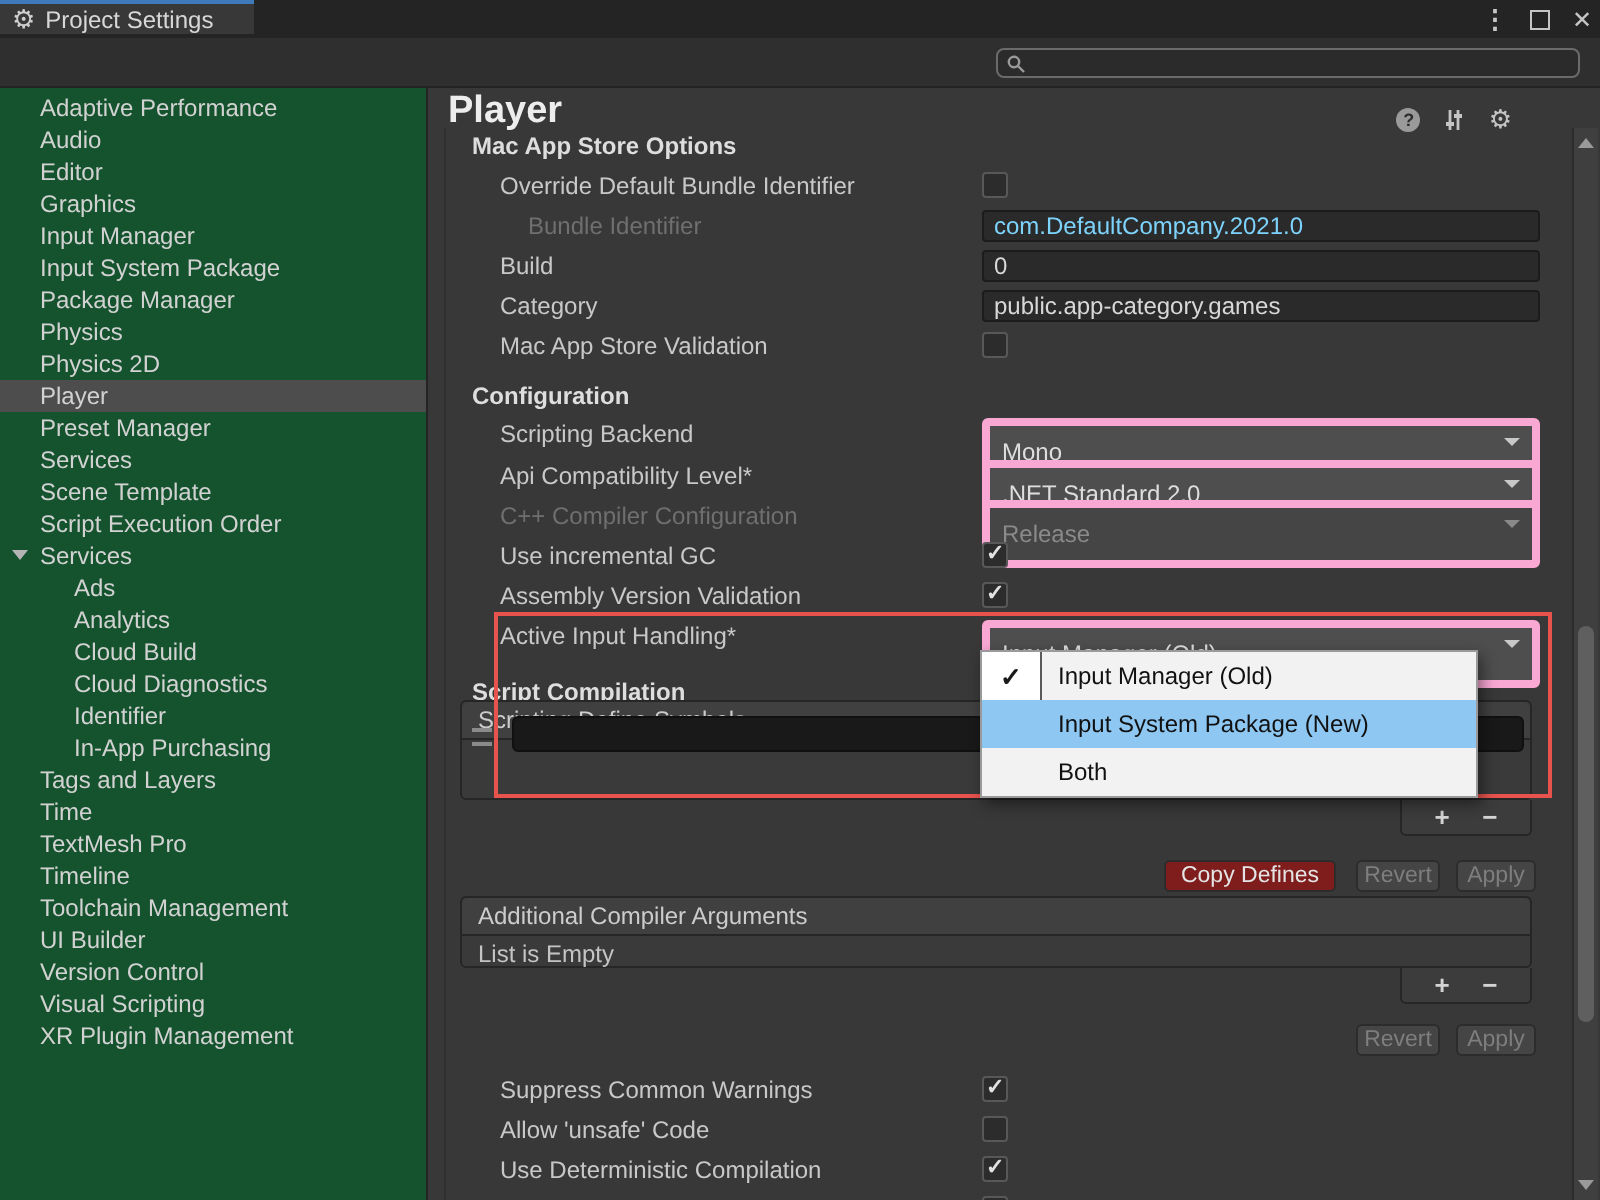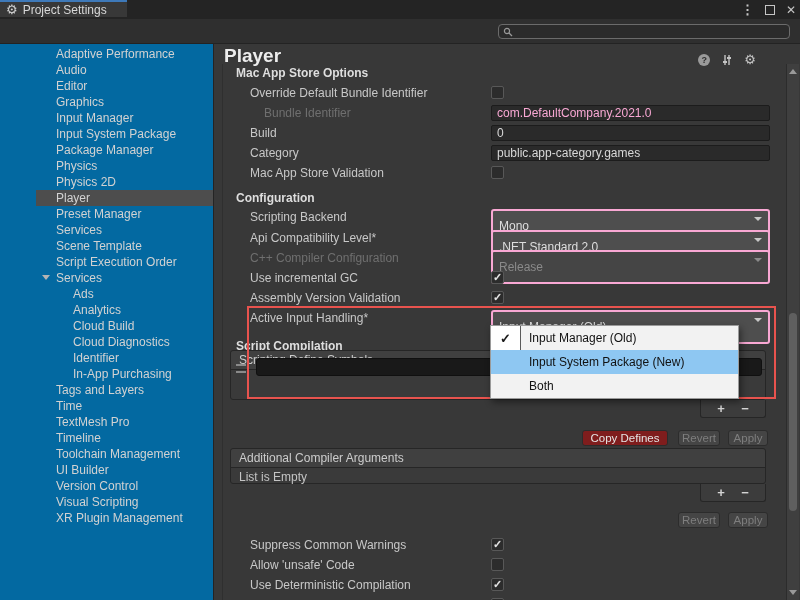--- a/index.html
+++ b/index.html
@@ -16,22 +16,22 @@
   .dots{font-size:13px;font-weight:bold;letter-spacing:0;}
   .maxbox{width:8px;height:8px;border:1.5px solid #c6c6c6;display:inline-block;}
   .closex{font-size:12px;}
   
   .toolbar{position:absolute;left:0;top:19px;width:800px;height:25px;background:#2f2f2f;border-bottom:1px solid #232323;box-sizing:border-box;}
   .searchbox{position:absolute;left:498px;top:5px;width:292px;height:15px;background:#2b2b2b;
        border:1px solid #6b6b6b;border-radius:4px;display:flex;align-items:center;padding-left:4px;box-sizing:border-box;}
   .searchbox input{background:transparent;border:none;outline:none;color:#d8d8d8;font-size:11px;width:260px;
        font-family:"Liberation Sans",sans-serif;}
   
-  .sidebar{position:absolute;left:0;top:44px;width:214px;bottom:0;background:#0369a1;
-       border-right:1px solid #242424;box-sizing:border-box;padding-top:2px;padding-left:36px;}
+  .sidebar{position:absolute;left:0;top:44px;width:214px;bottom:0;background:#14532d;
+       border-right:1px solid #242424;box-sizing:border-box;padding-top:2px;}
   .side-item{height:16px;line-height:16px;color:#d2d2d2;padding-left:20px;position:relative;white-space:nowrap;}
   .side-item.selected{background:#4d4d4d;}
   .side-item.child{padding-left:37px;}
   .tri{display:none;position:absolute;left:6px;top:5px;width:0;height:0;
        border-left:4px solid transparent;border-right:4px solid transparent;border-top:5px solid #b4b4b4;}
   .side-item.expanded .tri{display:block;}
   
   .main{position:absolute;left:214px;top:44px;width:586px;height:556px;background:#383838;overflow:hidden;}
   .main-title{position:absolute;left:10px;top:1px;font-size:19px;font-weight:bold;color:#ededed;}
   .title-icons{position:absolute;top:9px;right:44px;display:flex;align-items:center;gap:11px;}
@@ -39,22 +39,22 @@
        font-weight:bold;display:flex;align-items:center;justify-content:center;}
   .gear-glyph{font-size:13px;color:#c4c4c4;line-height:13px;}
   .content-edge{position:absolute;left:8px;top:20px;bottom:0;width:1px;background:#2f2f2f;}
   .sect{position:absolute;left:22px;font-weight:bold;color:#dedede;height:16px;line-height:16px;}
   .prow{position:absolute;left:0;width:570px;height:18px;}
   .plabel{position:absolute;left:36px;top:50%;transform:translateY(-50%);color:#c8c8c8;white-space:nowrap;}
   .prow.indent .plabel{left:50px;}
   .prow.disabled .plabel{color:#6f6f6f;}
   .tf{position:absolute;left:277px;top:1px;width:279px;height:16px;background:#2a2a2a;border:1px solid #1c1c1c;
        border-radius:2px;box-sizing:border-box;color:#d8d8d8;display:flex;align-items:center;padding:0 5px;white-space:nowrap;overflow:hidden;}
-  .prow.disabled .tf{color:#f9a8d4;}
-  .ddl{position:absolute;left:277px;top:1px;width:279px;height:34px;background:#4e4e4e;border:2px solid #f9a8d4;
+  .prow.disabled .tf{color:#7dd3fc;}
+  .ddl{position:absolute;left:277px;top:1px;width:279px;height:34px;background:#4e4e4e;border:4px solid #f9a8d4;
        border-radius:3px;box-sizing:border-box;color:#dedede;display:flex;align-items:center;padding:0 6px;}
   .prow.disabled .ddl{background:#454545;color:#8a8a8a;}
   .ddl-arrow{position:absolute;right:6px;top:6px;width:0;height:0;border-left:4px solid transparent;
        border-right:4px solid transparent;border-top:4px solid #c8c8c8;}
   .prow.disabled .ddl-arrow{border-top-color:#8a8a8a;}
   .cb{position:absolute;left:277px;top:2px;width:13px;height:13px;background:#2c2c2c;border:1px solid #585858;
        border-radius:2px;box-sizing:border-box;}
   .cb .tick{display:none;color:#e2e2e2;font-size:11px;font-weight:bold;line-height:11px;margin-left:1px;}
   .cb.checked .tick{display:block;}
   

